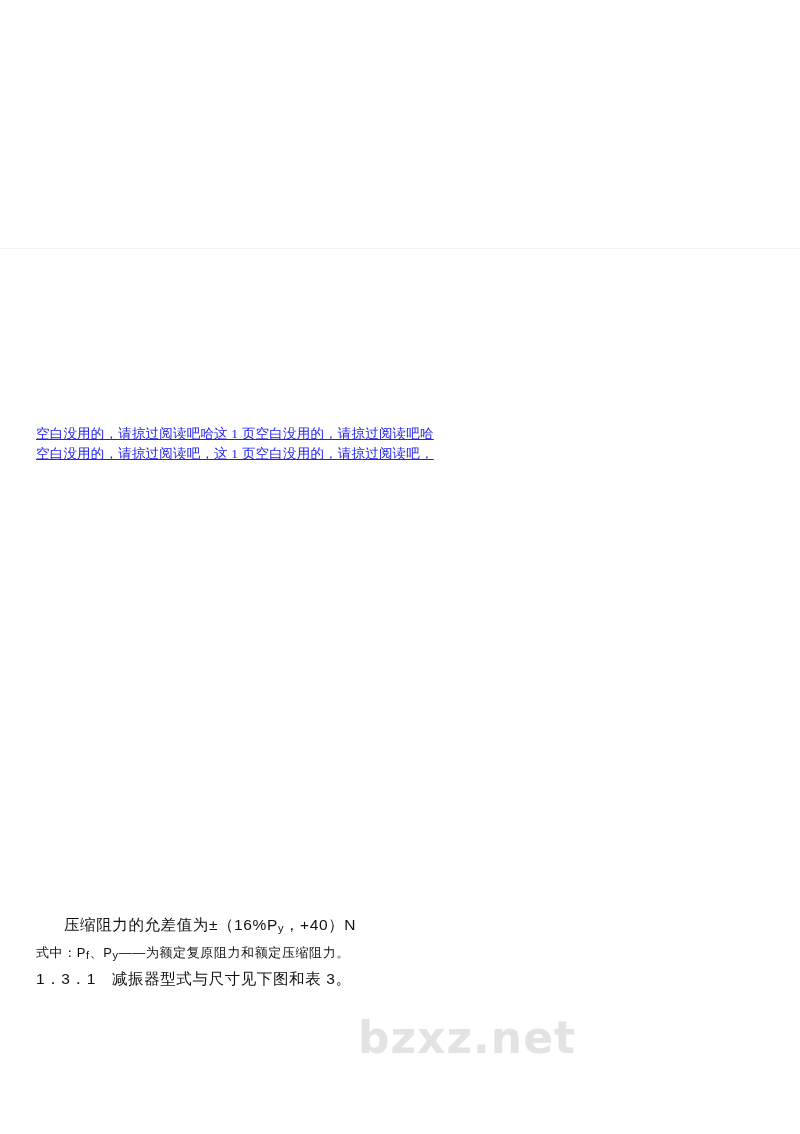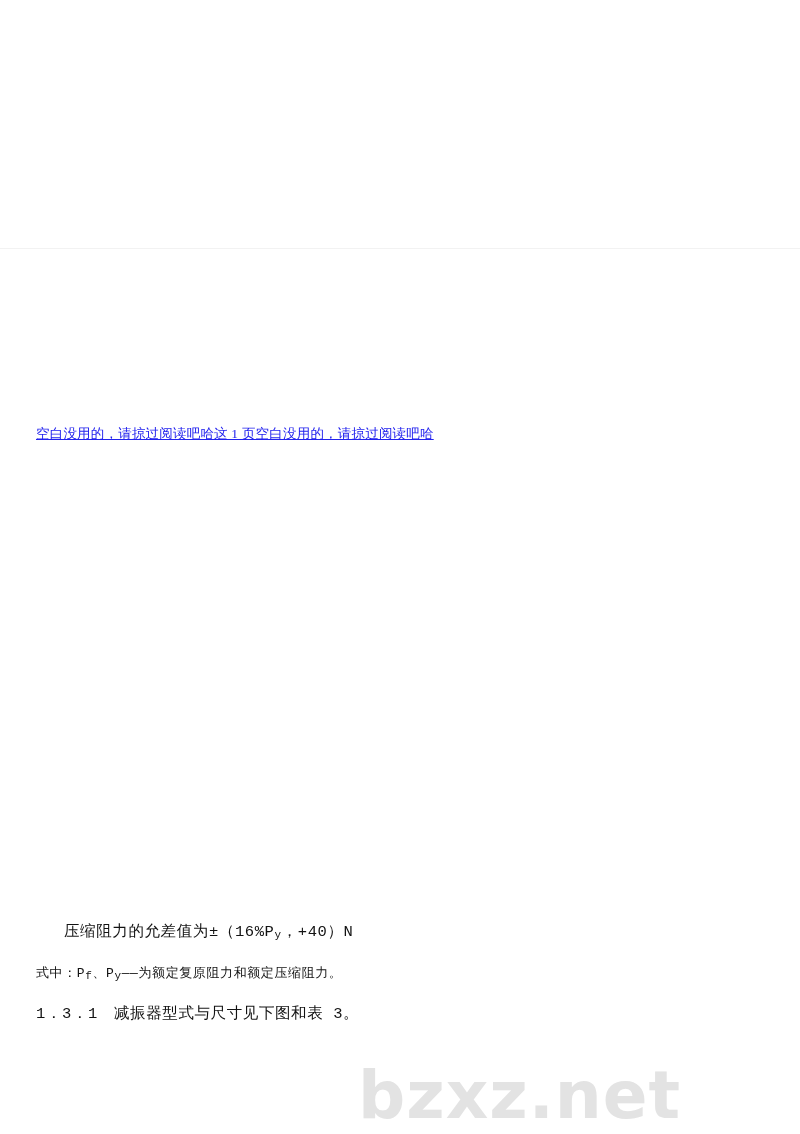--- a/index.html
+++ b/index.html
@@ -55,23 +55,23 @@
 
   
   .body-text {
     position: absolute;
     left: 36px;
     top: 912px;
     width: 730px;
     color: #121212;
   }
   .para {
-    font-family: Liberation Mono, monospace;
+    font-family: Liberation Sans, sans-serif;
     font-size: 15.5px;
-    line-height: 40px;
+    line-height: 25px;
     white-space: nowrap;
     letter-spacing: 0.6px;
   }
   .para.indent {
     padding-left: 28px;
   }
   .small-sub {
     font-size: 11px;
     vertical-align: baseline;
     position: relative;
@@ -81,38 +81,38 @@
     font-size: 13px;
     margin-top: 18px;
   }
 
   
   .watermark {
     position: absolute;
     left: 358px;
     top: 1012px;
     font-family: "DejaVu Sans", sans-serif;
-    font-size: 66px;
+    font-size: 44px;
     font-weight: bold;
     color: #e3e3e3;
     letter-spacing: 1px;
     white-space: nowrap;
     user-select: none;
-    margin-top: 45px;
   }
 </style>
 </head>
 <body>
 
 <div class="page">
 
   <div class="faint-rule" style="top:248px;"></div>
 
   <div class="filler-block">
     <a class="filler-line" href="#">空白没用的，请掠过阅读吧哈这 1 页空白没用的，请掠过阅读吧哈</a>
+    <a class="filler-line" href="#">空白没用的，请掠过阅读吧，这 1 页空白没用的，请掠过阅读吧，</a>
   </div>
 
   <div class="body-text">
 
     <div class="para indent">
       <span>压缩阻力的允差值为±（16%P<span class="small-sub">y</span>，+40）N</span>
     </div>
 
     <div class="para">
       <span class="sm">式中：P<span class="small-sub">f</span>、P<span class="small-sub">y</span>——为额定复原阻力和额定压缩阻力。</span>

